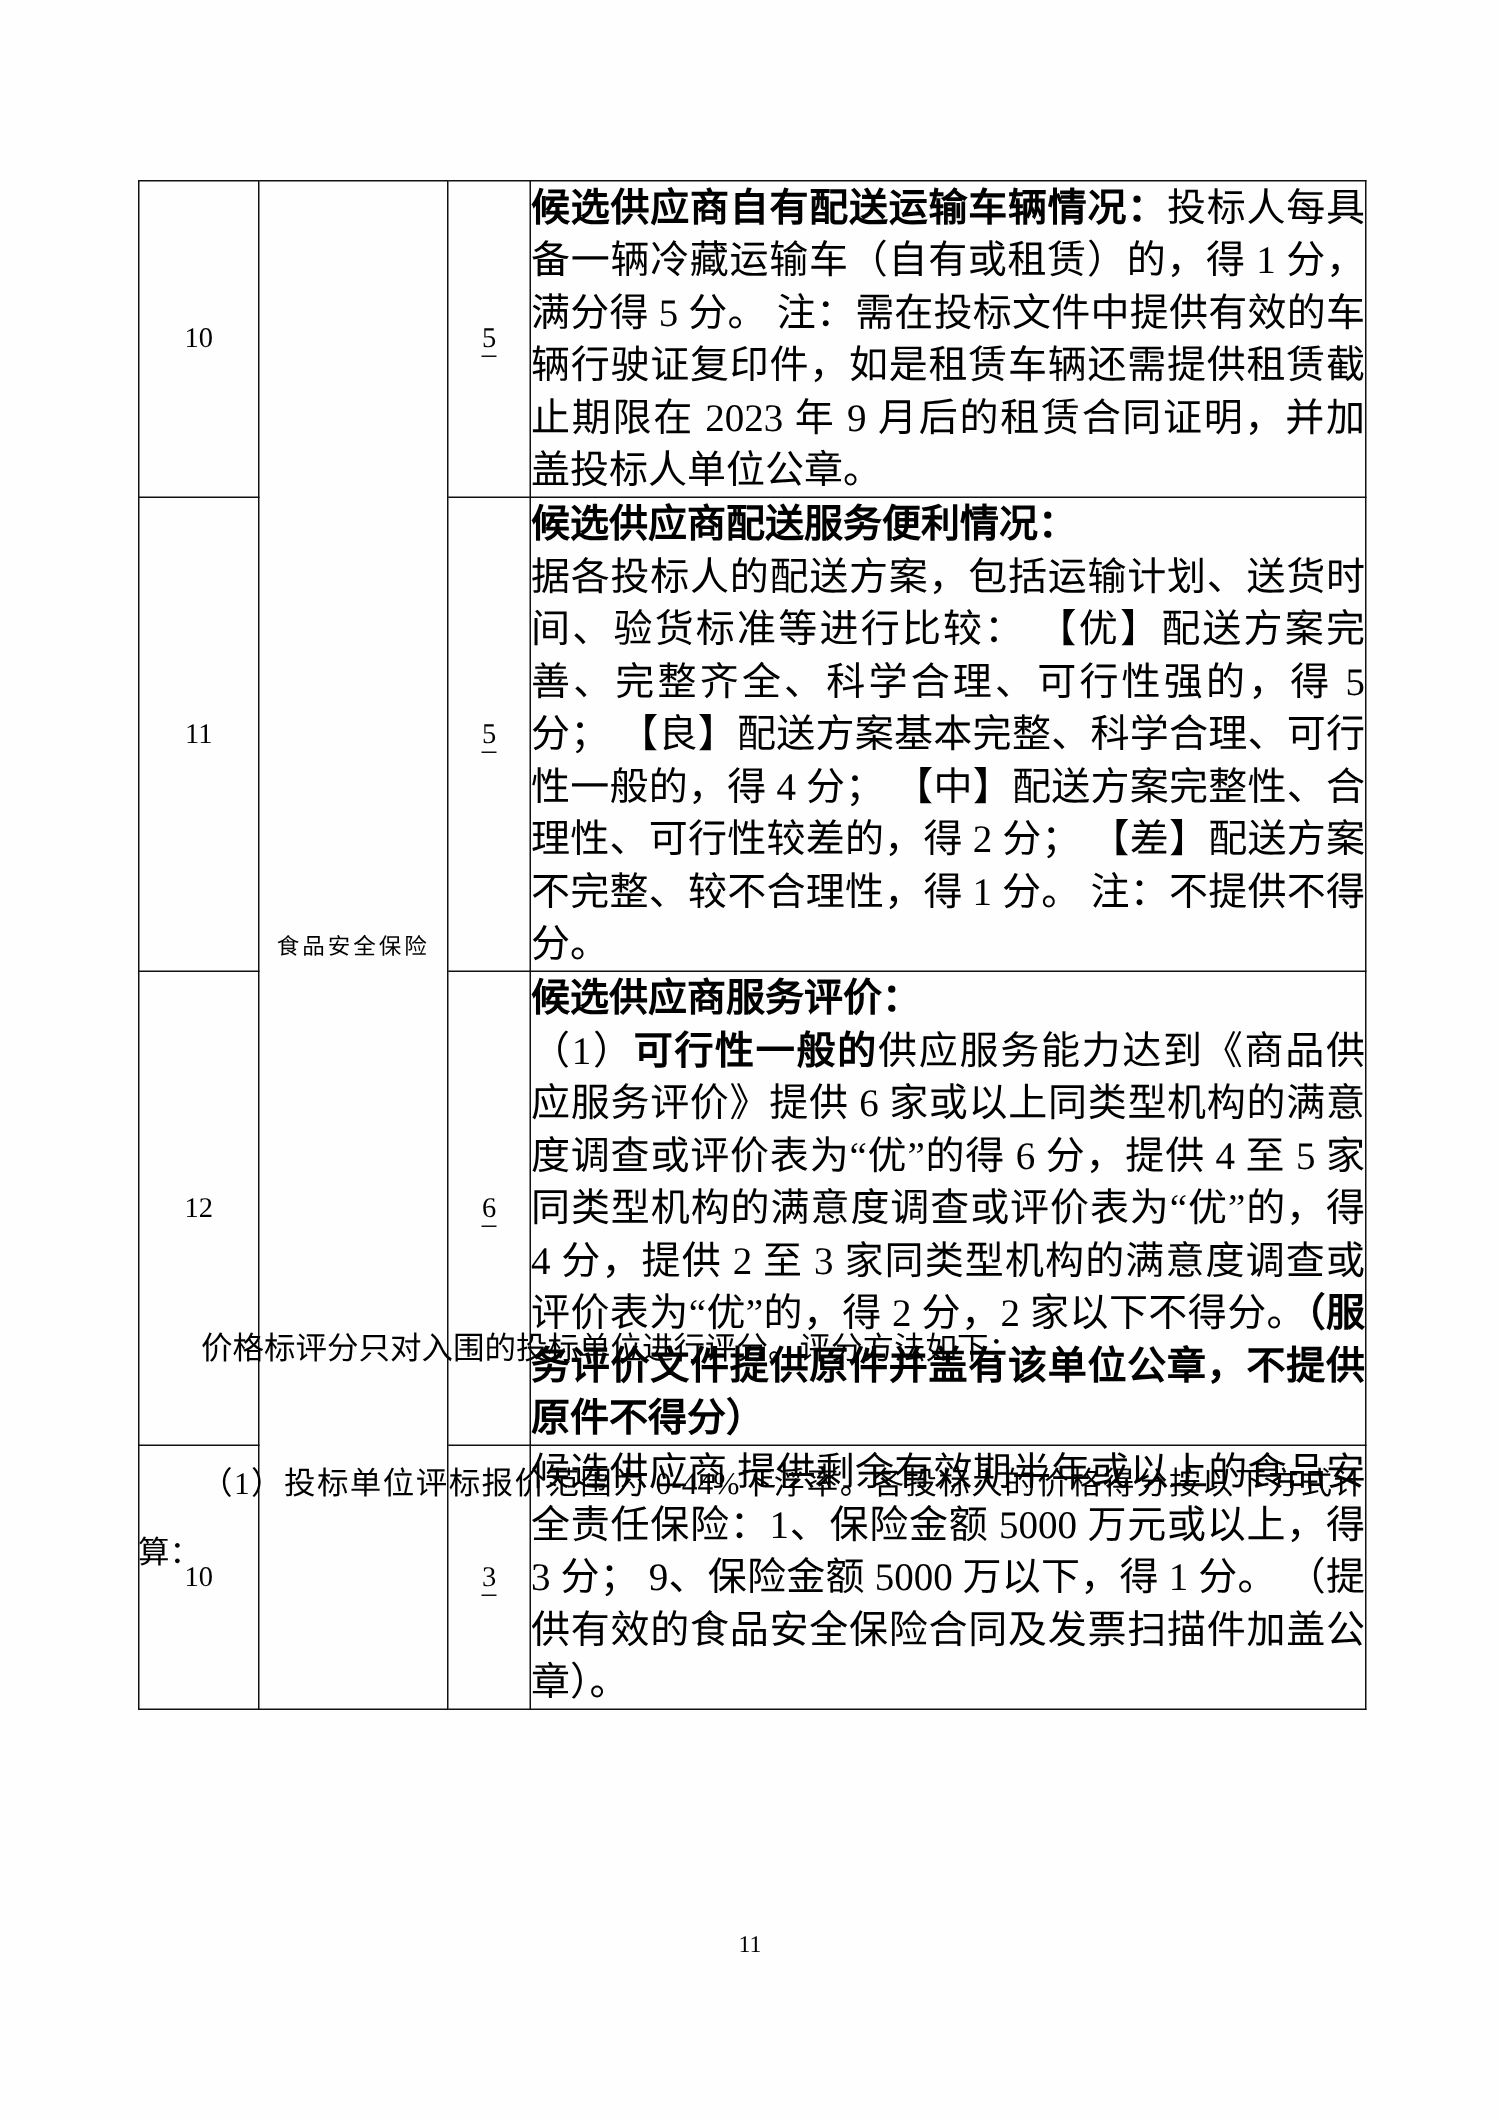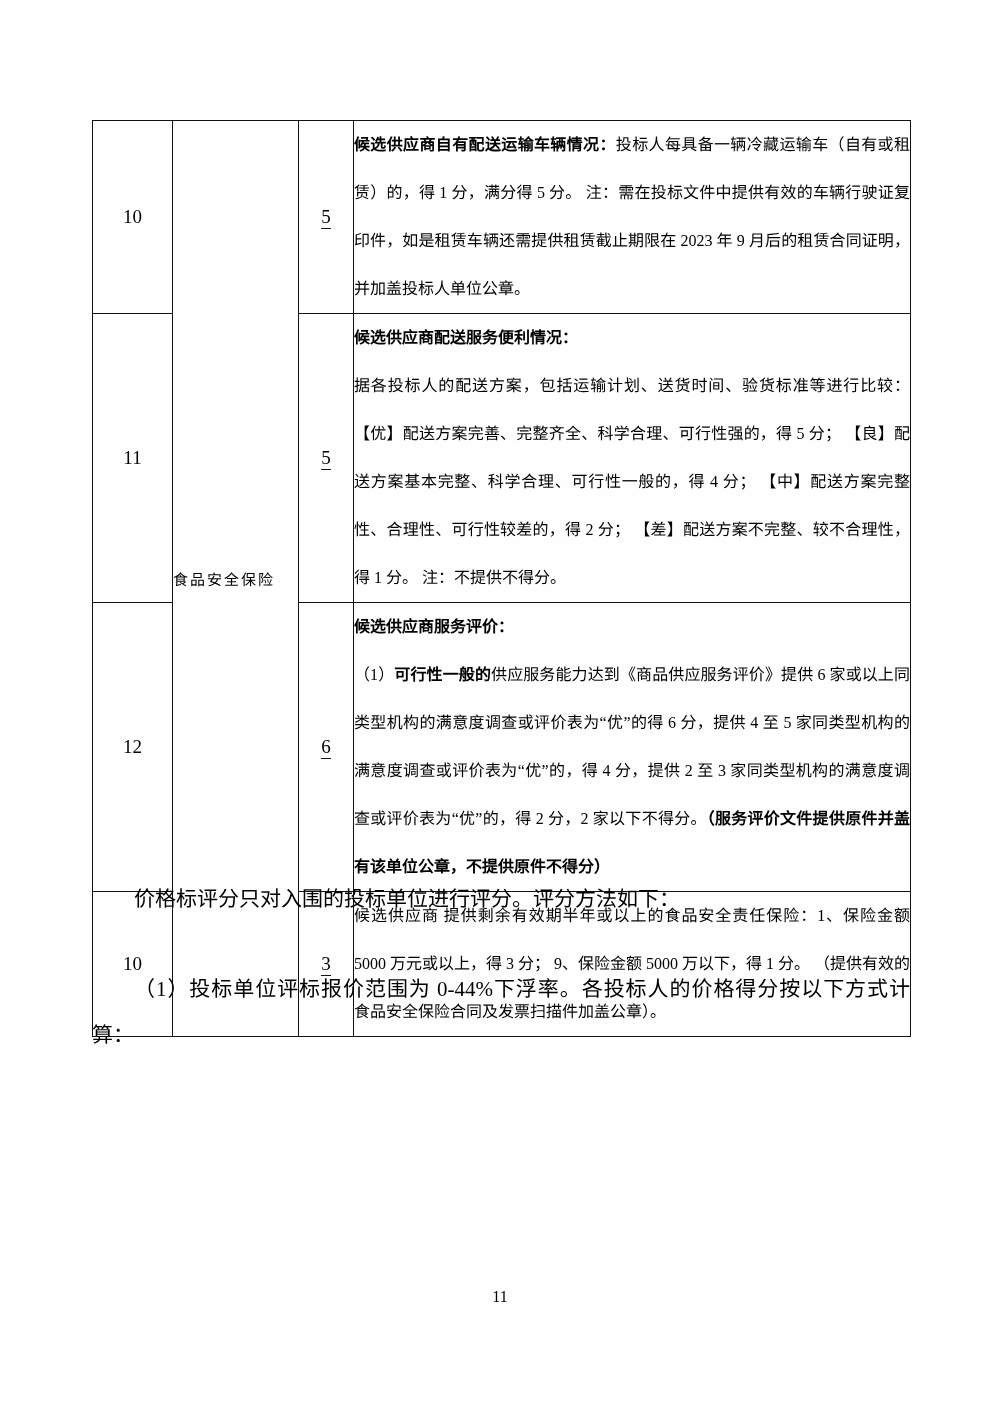--- a/index.html
+++ b/index.html
@@ -43,39 +43,40 @@
   .col-score { width: 55px; }
   .col-desc  { width: 557px; }
 
   .cell-no {
     text-align: center;
     font-size: 19px;
     font-family: "Liberation Serif", serif;
     margin-left: 12px;
   }
   .cell-cat {
+    text-align: center;
     font-size: 15px;
     letter-spacing: 2px;
     font-family: "Liberation Serif", serif;
   }
   .cell-score {
     text-align: center;
     font-size: 19px;
     font-family: "Liberation Serif", serif;
   }
   .cell-score span {
     border-bottom: 1.4px solid #111;
     padding-bottom: 1px;
   }
 
   .cell-desc {
     vertical-align: top;
     padding: 6px 6px 8px 7px;
-    font-size: 16px;
-    line-height: 48px;
+    font-size: 26px;
+    line-height: 35px;
     text-align: justify;
     text-justify: inter-ideograph;
     font-family: "Liberation Serif", "DejaVu Serif", serif;
   }
   .cell-desc b { font-weight: bold; }
 
   
   .para {
     position: absolute;
     left: 92px;

